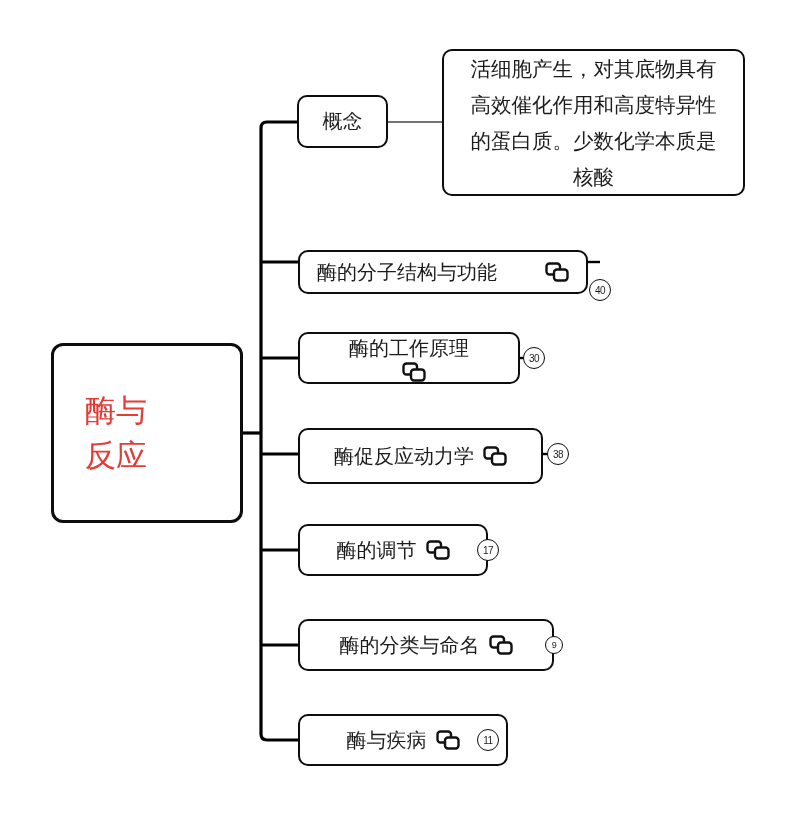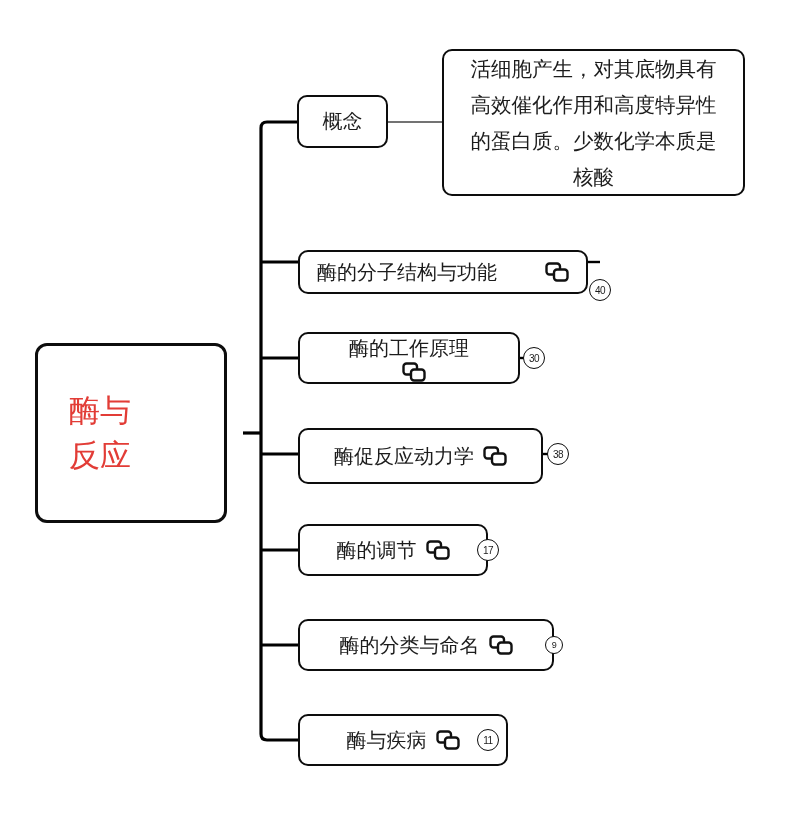--- a/index.html
+++ b/index.html
@@ -89,21 +89,21 @@
     <path d="M388,122 L442,122" fill="none" stroke="#444444" stroke-width="1.6"></path>
 
     <path d="M588,262 L600,262" fill="none" stroke="#000000" stroke-width="2.4"></path>
     <path d="M520,358 L534,358" fill="none" stroke="#000000" stroke-width="2.4"></path>
     <path d="M543,454 L558,454" fill="none" stroke="#000000" stroke-width="2.4"></path>
     <path d="M473,550 L488,550" fill="none" stroke="#000000" stroke-width="2.4"></path>
     <path d="M543,645 L554,645" fill="none" stroke="#000000" stroke-width="2.4"></path>
     <path d="M473,740 L488,740" fill="none" stroke="#000000" stroke-width="2.4"></path>
   </svg>
 
-  <div class="node root-node" style="left:35px; top:343px; width:192px; height:180px; color:#e23c36;">
+  <div class="node root-node" style="left:51px; top:343px; width:192px; height:180px; color:#e23c36;">
     <span class="root-line">
       <span class="label-text">酶与</span>
     </span>
     <span class="root-line">
       <span class="label-text">反应</span>
     </span>
   </div>
 
   <div class="node concept-node" style="left:297px; top:95px; width:91px; height:53px;">
     <span class="label-text">概念</span>

